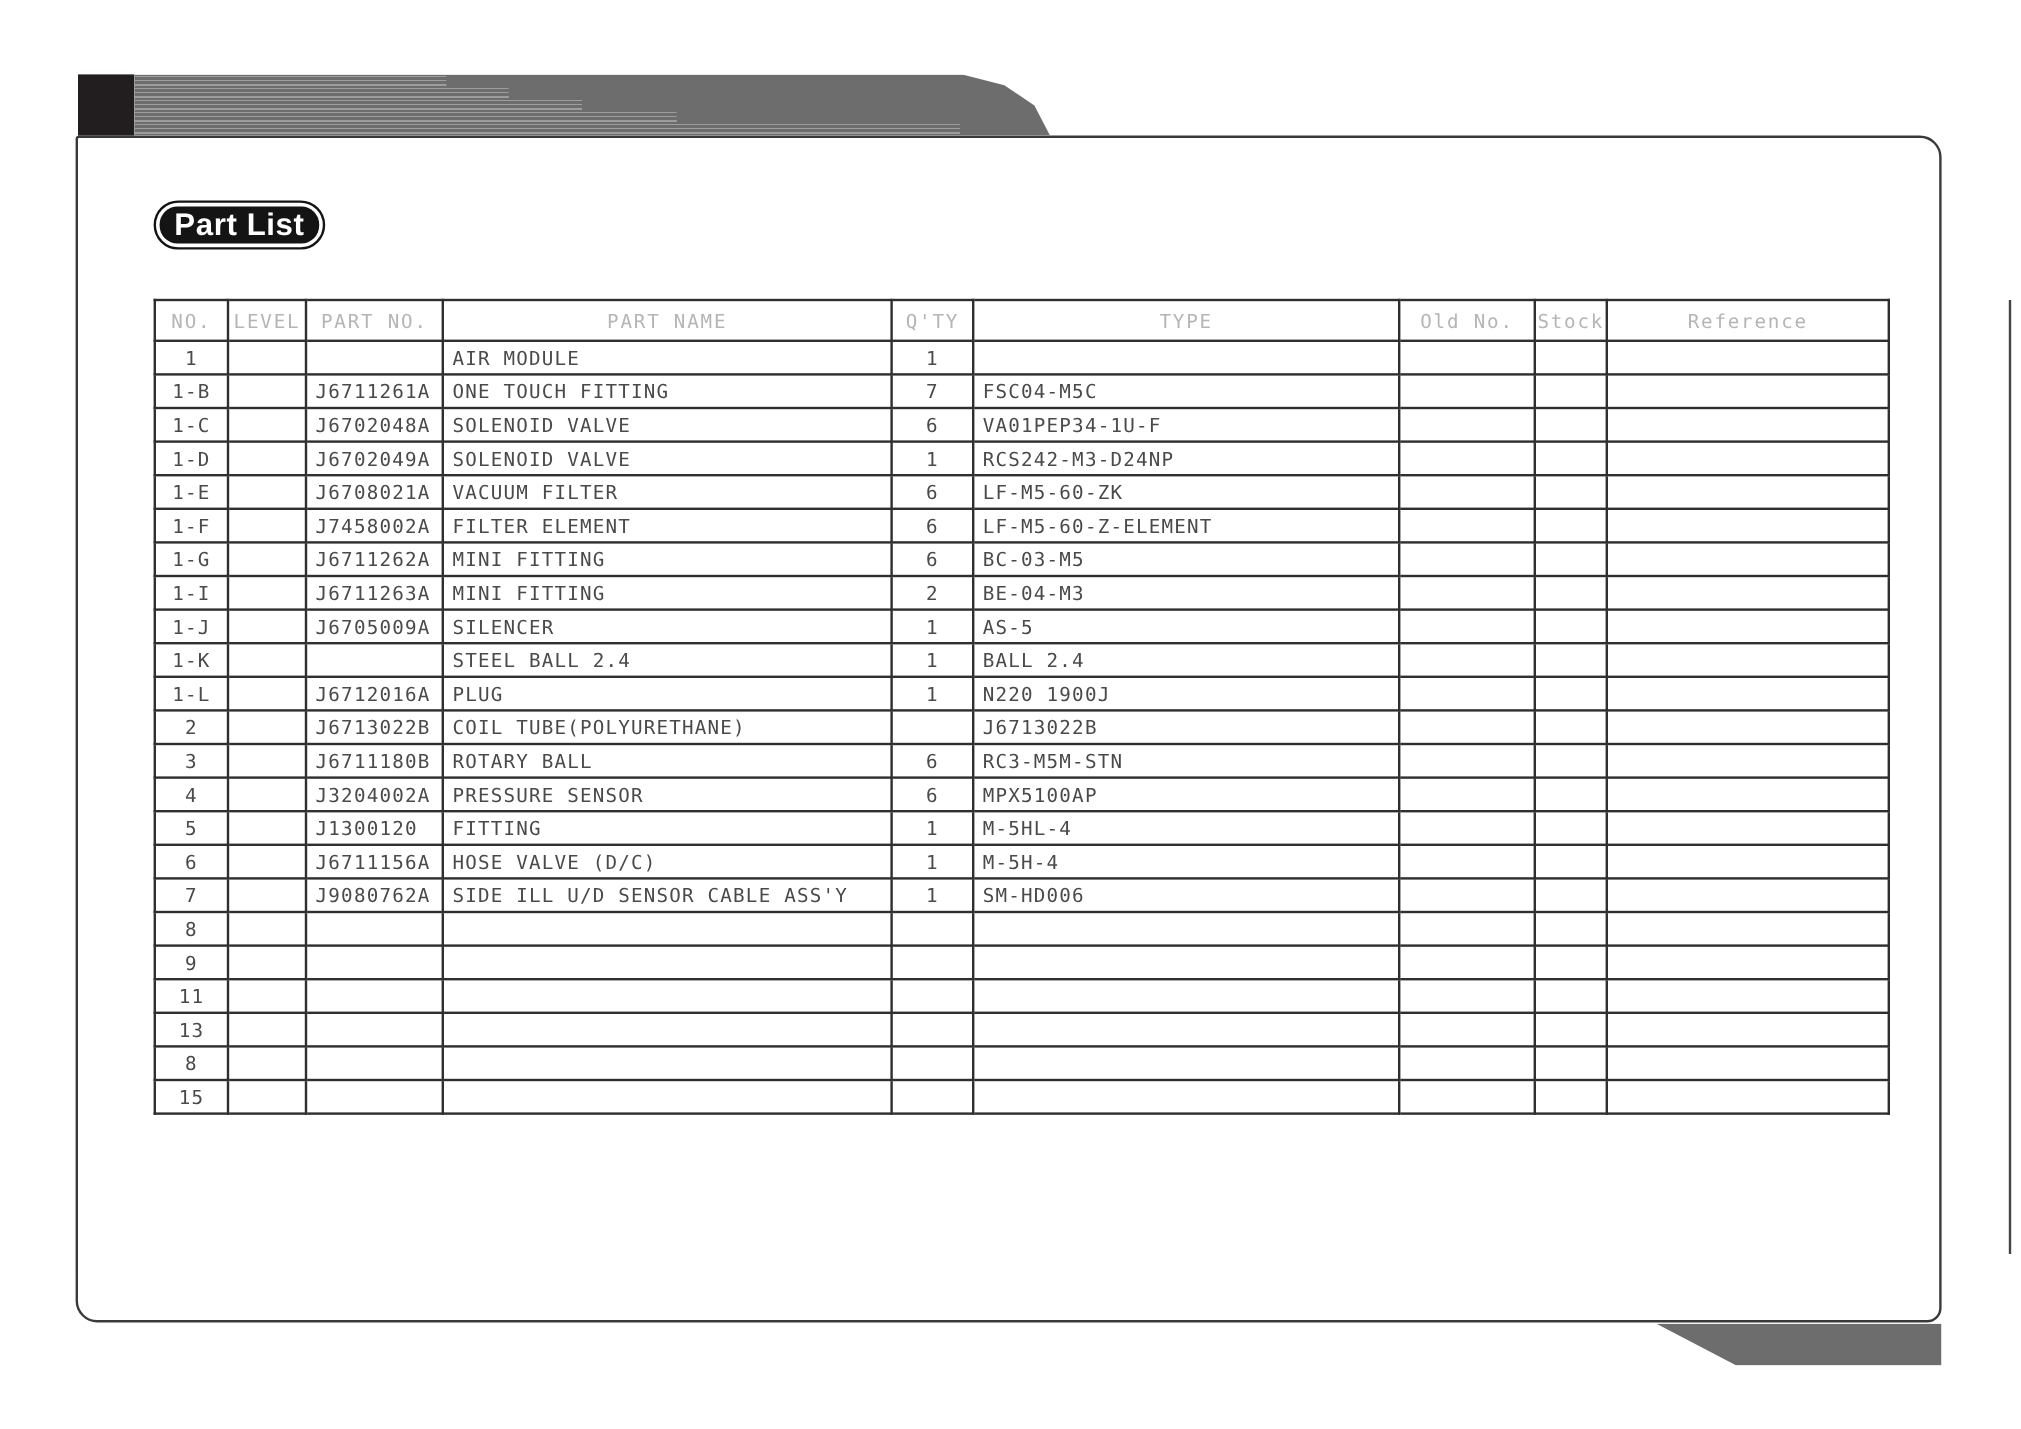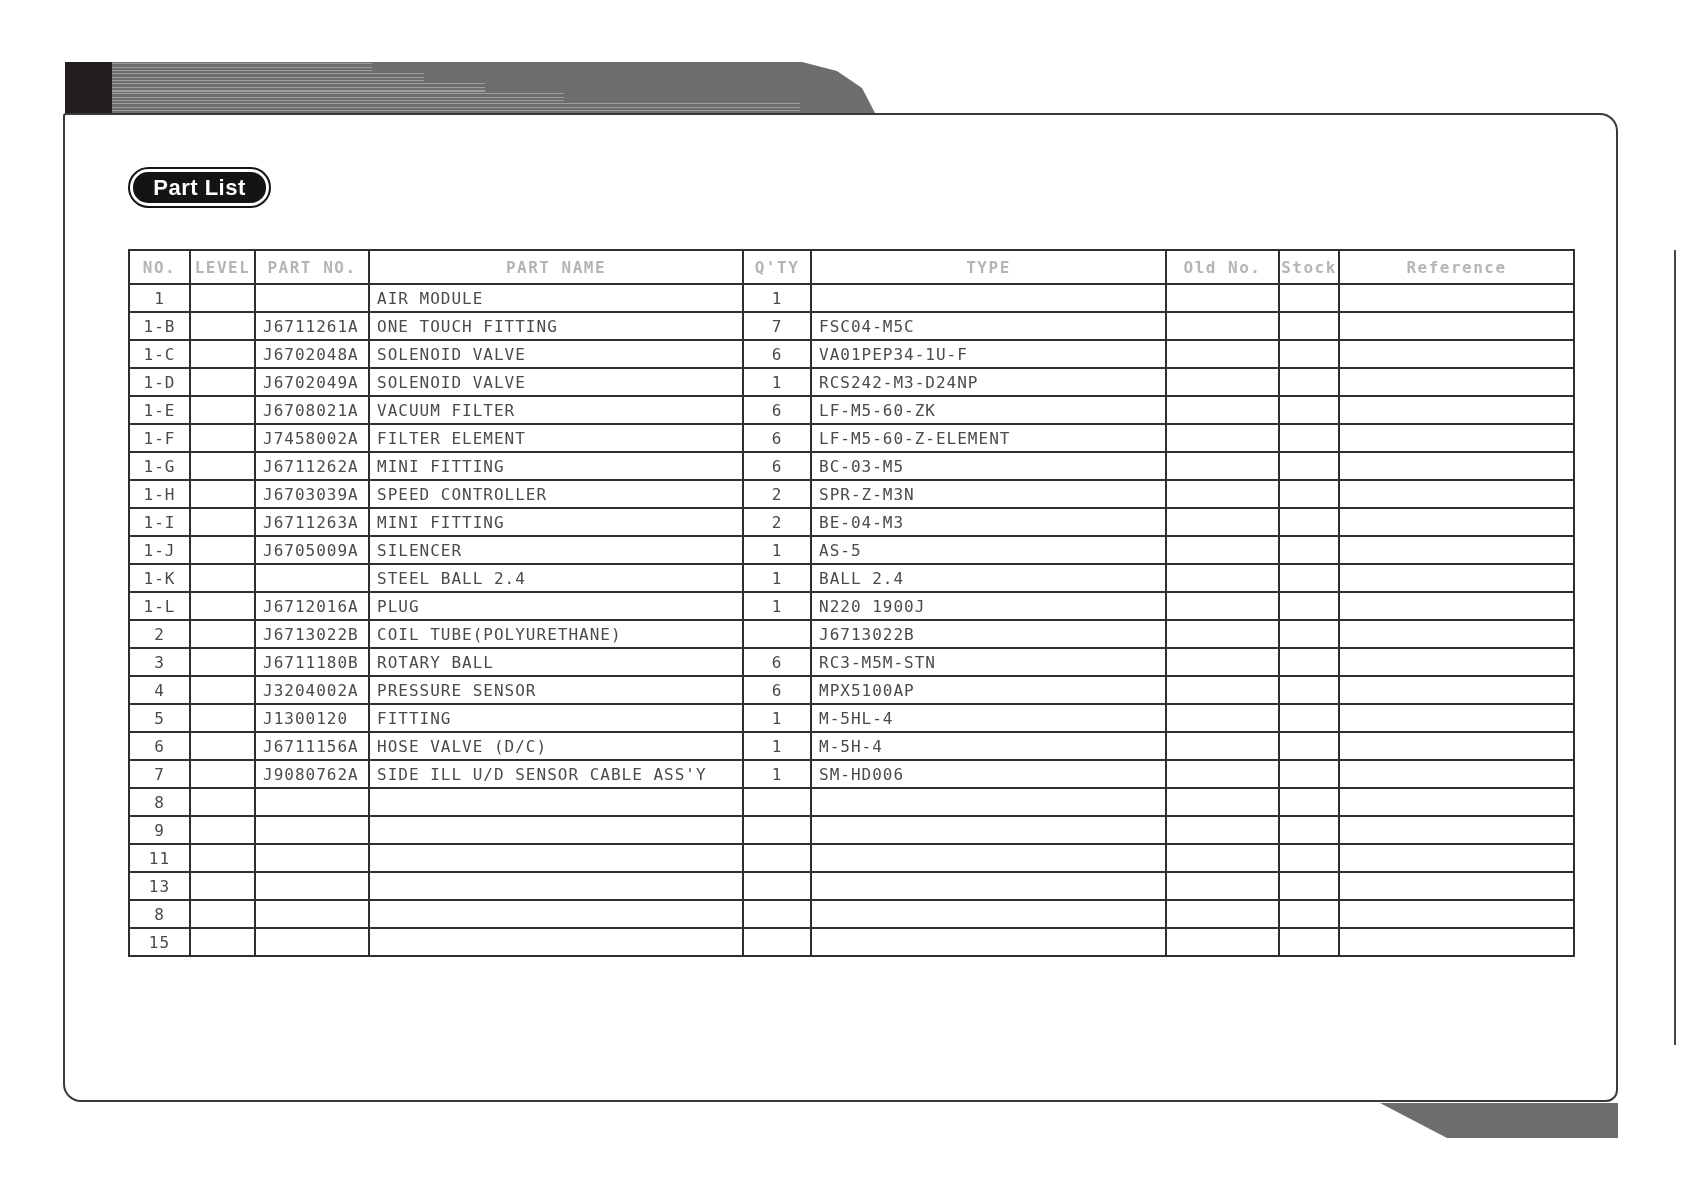--- a/index.html
+++ b/index.html
@@ -49,36 +49,36 @@
     position:absolute;left:128px;top:167px;width:143px;height:41px;
     border:2px solid #141414;border-radius:21px;padding:3px;
     box-sizing:border-box;background:#ffffff;
   }
   .badge-inner{
     width:100%;height:100%;background:#141414;border-radius:15px;
     display:flex;align-items:center;justify-content:center;
   }
   .badge-inner span{
     color:#ffffff;font-family:"Liberation Sans",sans-serif;
-    font-weight:bold;font-size:22px;letter-spacing:0.5px;
+    font-weight:bold;font-size:26px;letter-spacing:0.5px;
   }
 
   
   .tbl-wrap{position:absolute;left:128px;top:249px;}
   table.parts{
     border-collapse:collapse;table-layout:fixed;width:1445px;
     font-family:"DejaVu Sans Mono", monospace;
   }
   table.parts th, table.parts td{
     border:2px solid var(--line,#2f2f2f);
     overflow:hidden;white-space:nowrap;
     box-sizing:border-box;
   }
   table.parts th{
-    height:34px;font-weight:bold;
+    height:34px;font-weight:normal;
     color:var(--header-text,#b5b5b5);
     font-size:16px;letter-spacing:1.5px;text-align:center;
   }
   table.parts tr.datarow{height:28px;}
   table.parts td{
     color:var(--cell-text,#4a4a4a);
     font-size:16px;letter-spacing:1px;
     padding:0 0 0 7px;text-align:left;
   }
   table.parts td.center{text-align:center;padding:0;}
@@ -205,31 +205,20 @@
             <td class="center"></td>
             <td>J6711262A</td>
             <td>MINI FITTING</td>
             <td class="center">6</td>
             <td>BC-03-M5</td>
             <td class="center"></td>
             <td class="center"></td>
             <td class="center"></td>
           </tr>
           <tr class="datarow">
-            <td class="center">1-H</td>
-            <td class="center"></td>
-            <td>J6703039A</td>
-            <td>SPEED CONTROLLER</td>
-            <td class="center">2</td>
-            <td>SPR-Z-M3N</td>
-            <td class="center"></td>
-            <td class="center"></td>
-            <td class="center"></td>
-          </tr>
-          <tr class="datarow">
             <td class="center">1-I</td>
             <td class="center"></td>
             <td>J6711263A</td>
             <td>MINI FITTING</td>
             <td class="center">2</td>
             <td>BE-04-M3</td>
             <td class="center"></td>
             <td class="center"></td>
             <td class="center"></td>
           </tr>

